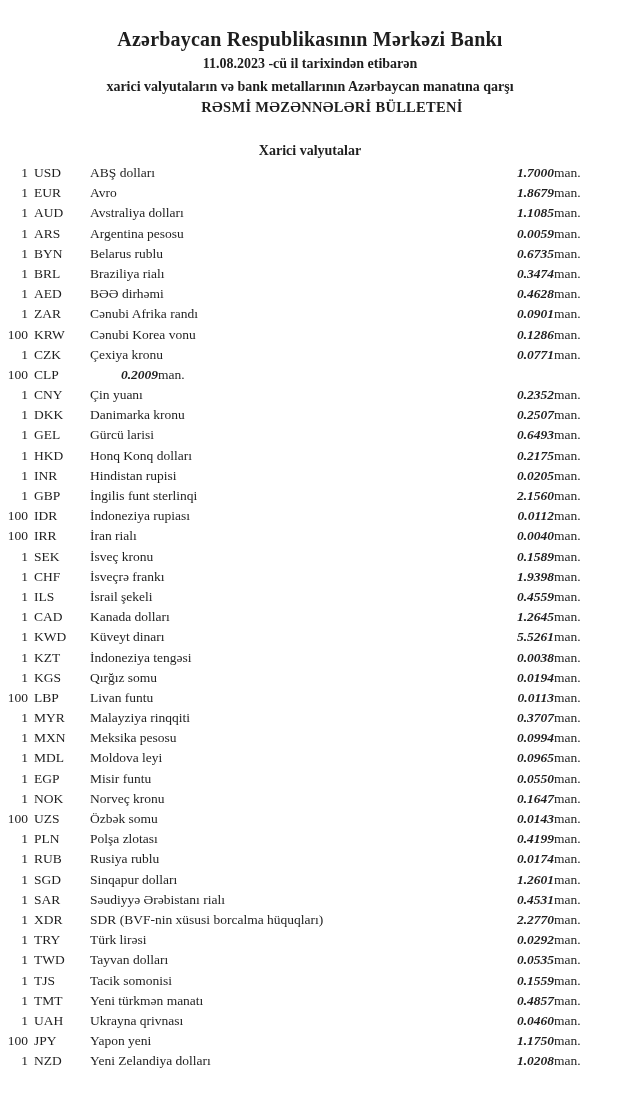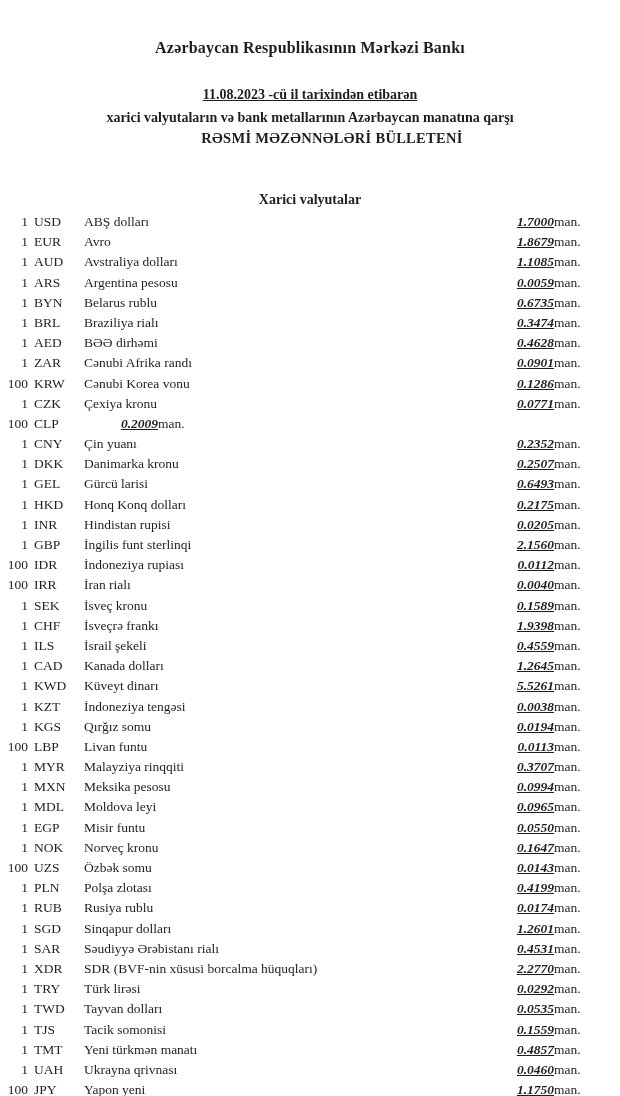--- a/index.html
+++ b/index.html
@@ -12,45 +12,44 @@
     width: 620px;
     height: 1096px;
     background: #ffffff;
     color: #1e1e1e;
     font-family: "Liberation Serif", "DejaVu Serif", serif;
     overflow: hidden;
     box-sizing: border-box;
   }
   .hdr { text-align: center; font-weight: bold; }
   .hdr.title {
-    padding-top: 36px;
-    font-size: 16px;
+    padding-top: 28px;
+    font-size: 20px;
     line-height: 23px;
     letter-spacing: 0.2px;
   }
   .hdr.date {
-    margin-top: 26px;
+    margin-top: 3px;
     font-size: 14px;
     line-height: 19px;
-    text-decoration: underline;
   }
   .hdr.subject {
     margin-top: 4px;
     font-size: 14px;
     line-height: 19px;
   }
   .hdr.bulletin {
     margin-top: 2px;
     font-size: 14.5px;
     line-height: 19px;
     letter-spacing: 0.3px;
     margin-left: 44px;
   }
   .section-title {
-    margin-top: 42px;
+    margin-top: 24px;
     text-align: center;
     font-weight: bold;
     font-size: 14px;
     line-height: 19px;
   }
   .rates-table {
     margin-top: 3px;
   }
   .row {
     display: flex;
@@ -67,30 +66,30 @@
     flex: 0 0 auto;
   }
   .cell-code {
     width: 50px;
     margin-left: 6px;
     text-align: left;
     flex: 0 0 auto;
   }
   .cell-name {
     flex: 1 1 auto;
+    margin-left: 6px;
     white-space: nowrap;
     overflow: hidden;
   }
   .cell-rate {
     width: 74px;
     text-align: right;
     font-style: italic;
     font-weight: bold;
     flex: 0 0 auto;
-    text-decoration: underline;
   }
   .cell-unit {
     width: 46px;
     text-align: left;
     flex: 0 0 auto;
   }
 </style>
 </head>
 <body>
 

